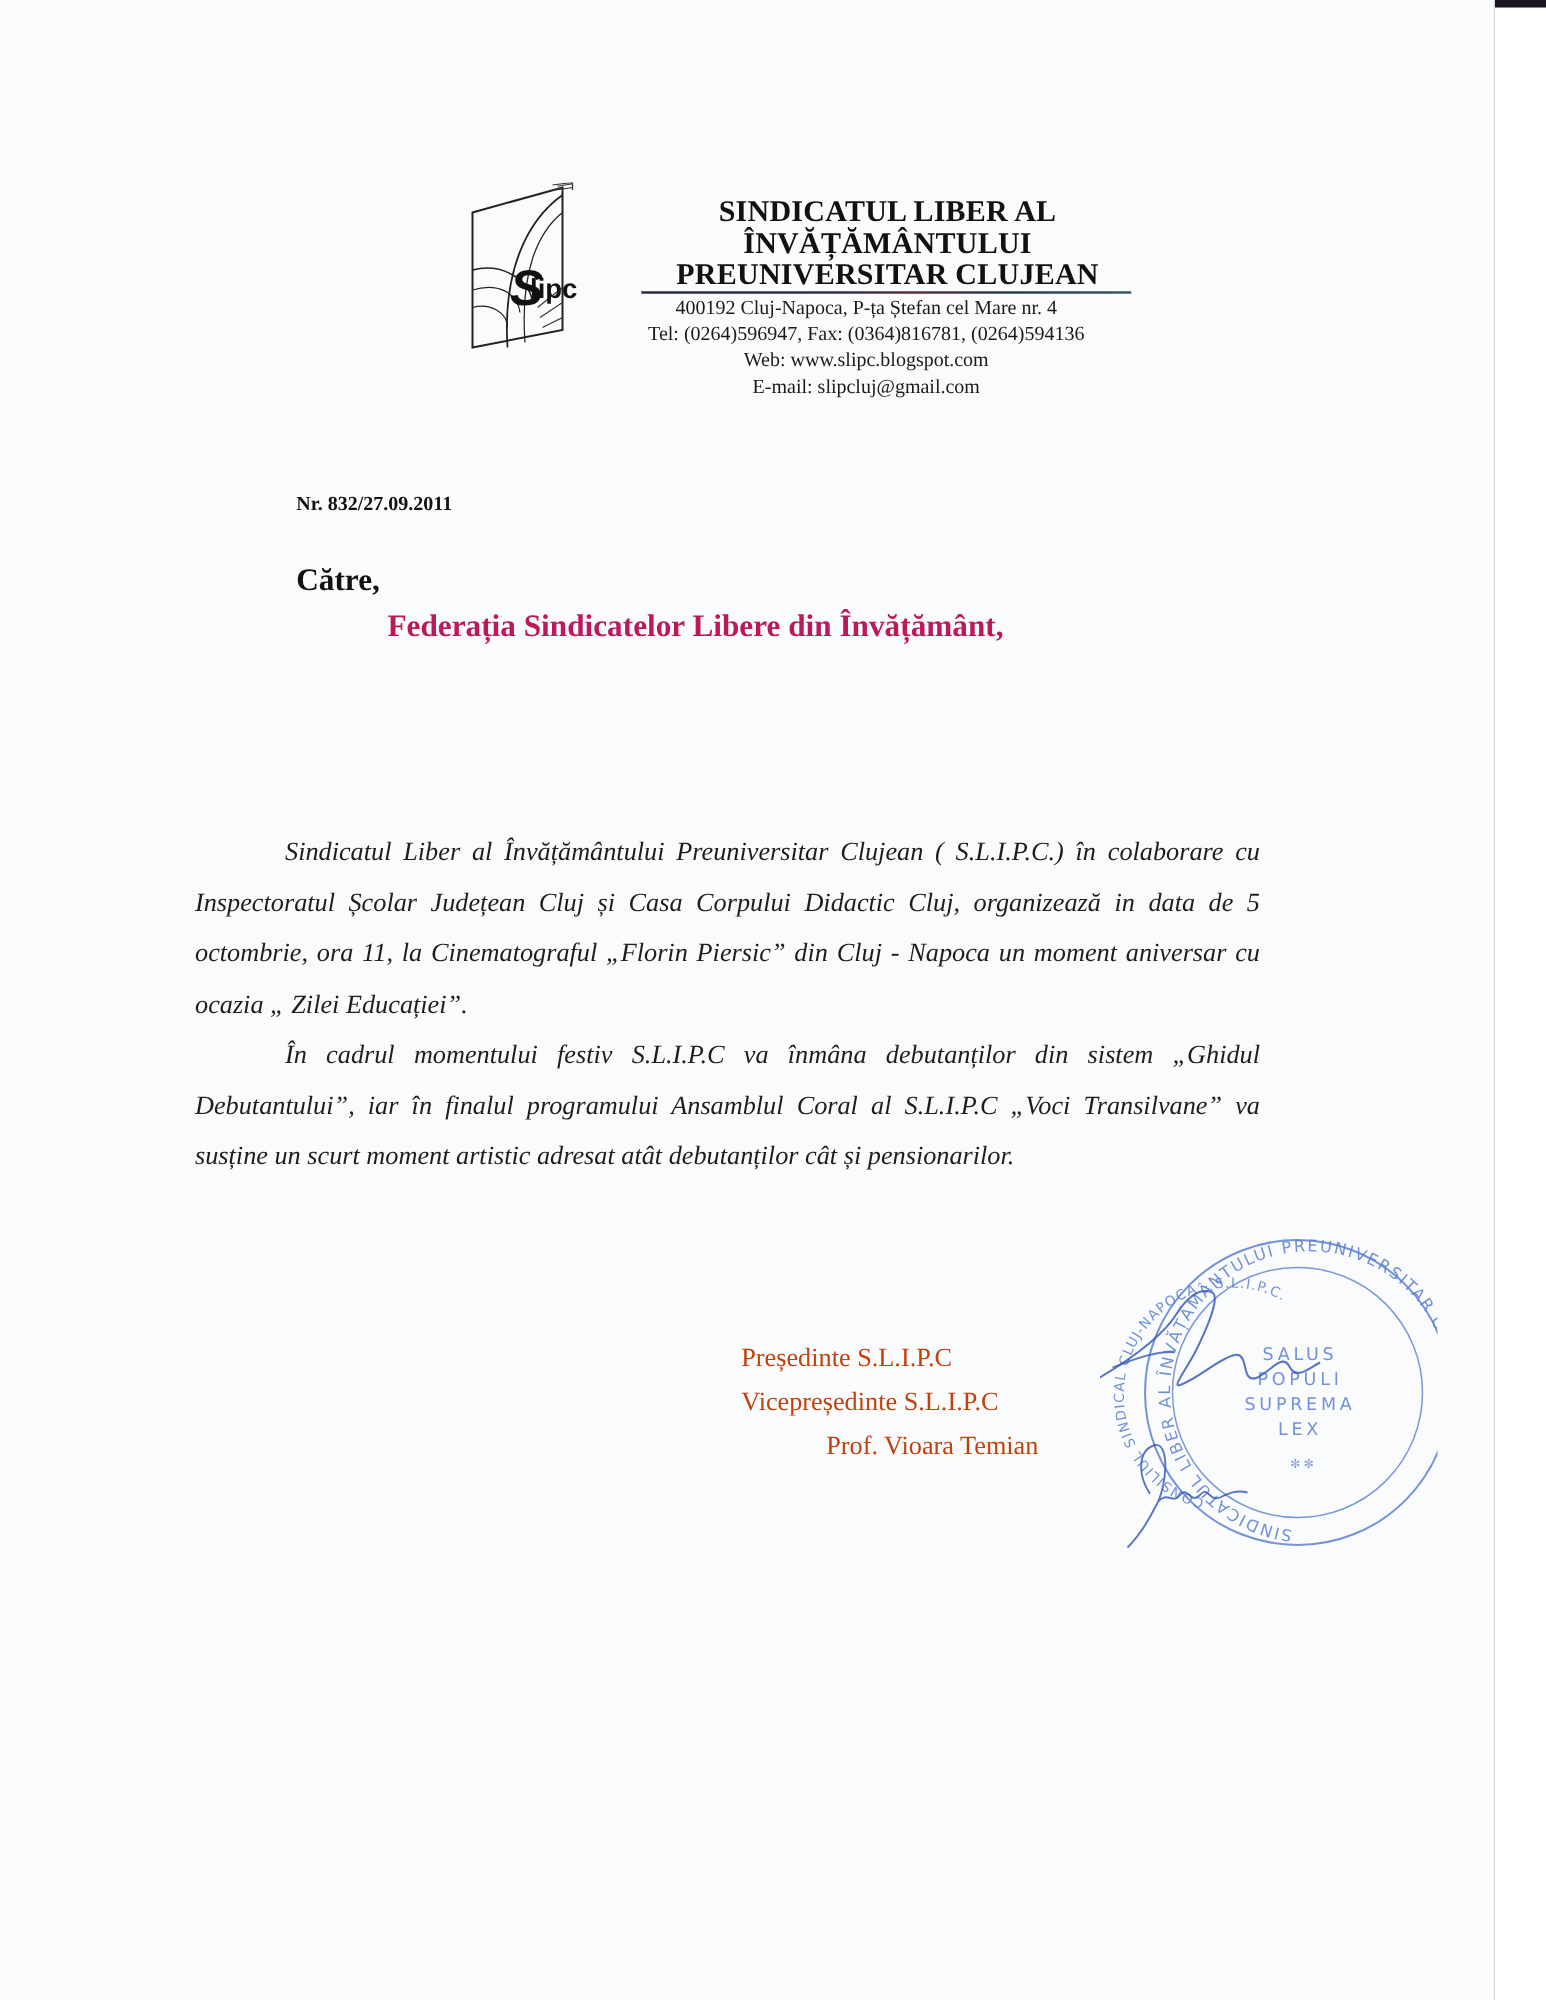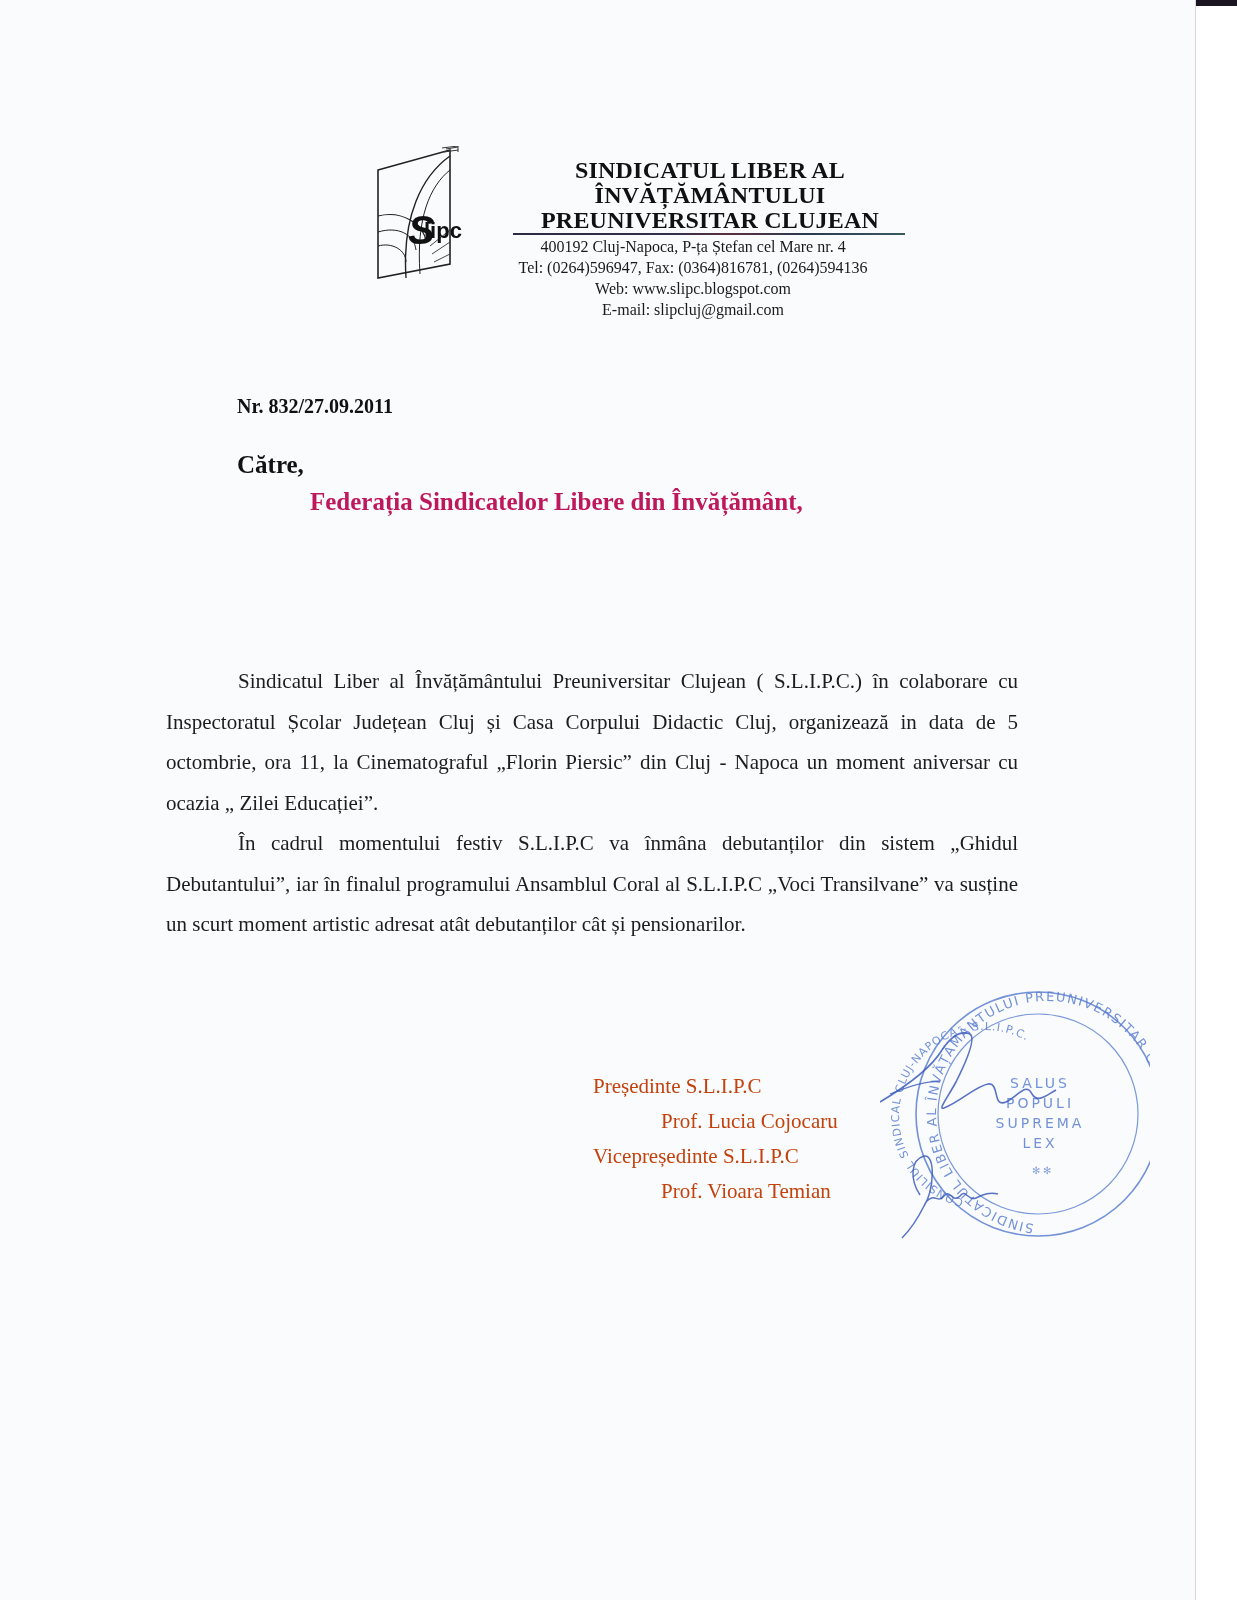--- a/index.html
+++ b/index.html
@@ -68,46 +68,47 @@
     line-height: 21px;
     color: #1a1a1a;
   }
   .contact div { white-space: nowrap; }
 
   
   .ref-no {
     position: absolute;
     left: 237px; top: 395px;
     font-weight: bold;
-    font-size: 20px;
+    font-size: 16px;
     color: #111;
   }
   .to-label {
     position: absolute;
     left: 237px; top: 451px;
     font-weight: bold;
     font-size: 25px;
     color: #111;
   }
   .to-recipient {
     position: absolute;
     left: 310px; top: 488px;
     font-weight: bold;
     font-size: 25px;
     color: #be185d;
   }
 
   
   .body-text {
     position: absolute;
-    left: 166px; top: 661px;
+    left: 156px; top: 661px;
     width: 852px;
     font-size: 21px;
     line-height: 40.5px;
     color: #1d1d1f;
+    font-style: italic;
   }
   .body-text p {
     margin: 0;
     text-align: justify;
     text-indent: 72px;
   }
   .body-text p.last-line-left { text-align-last: left; }
 
   
   .sig-block {
@@ -163,21 +164,20 @@
   <div class="to-label">Către,</div>
   <div class="to-recipient">Federația Sindicatelor Libere din Învățământ,</div>
 
   <div class="body-text">
     <p class="last-line-left">Sindicatul Liber al Învățământului Preuniversitar Clujean ( S.L.I.P.C.) în colaborare cu Inspectoratul Școlar Județean Cluj și Casa Corpului Didactic Cluj, organizează in data de 5 octombrie, ora 11, la Cinematograful „Florin Piersic” din Cluj - Napoca un moment aniversar cu ocazia „ Zilei Educației”.</p>
     <p class="last-line-left">În cadrul momentului festiv S.L.I.P.C  va înmâna debutanților din sistem „Ghidul Debutantului”, iar în finalul programului Ansamblul Coral al S.L.I.P.C „Voci Transilvane” va susține un scurt moment artistic adresat atât debutanților cât și pensionarilor.</p>
   </div>
 
   <div class="sig-block">
     <div class="role">Președinte S.L.I.P.C</div>
-    <div class="name">Prof. Lucia Cojocaru</div>
     <div class="role">Vicepreședinte S.L.I.P.C</div>
     <div class="name">Prof. Vioara Temian</div>
   </div>
 
   <svg class="stamp" viewBox="0 0 270 250">
     <defs>
       <path id="outerArc" d="M 168,235 A 112,112 0 1 1 168.1,235"></path>
       <path id="innerArc" d="M 105,212 A 86,86 0 1 1 105.1,212"></path>
     </defs>
     <circle cx="158" cy="124" r="122" fill="none" stroke="#5b7fd0" stroke-width="1.6" opacity="0.85"></circle>

